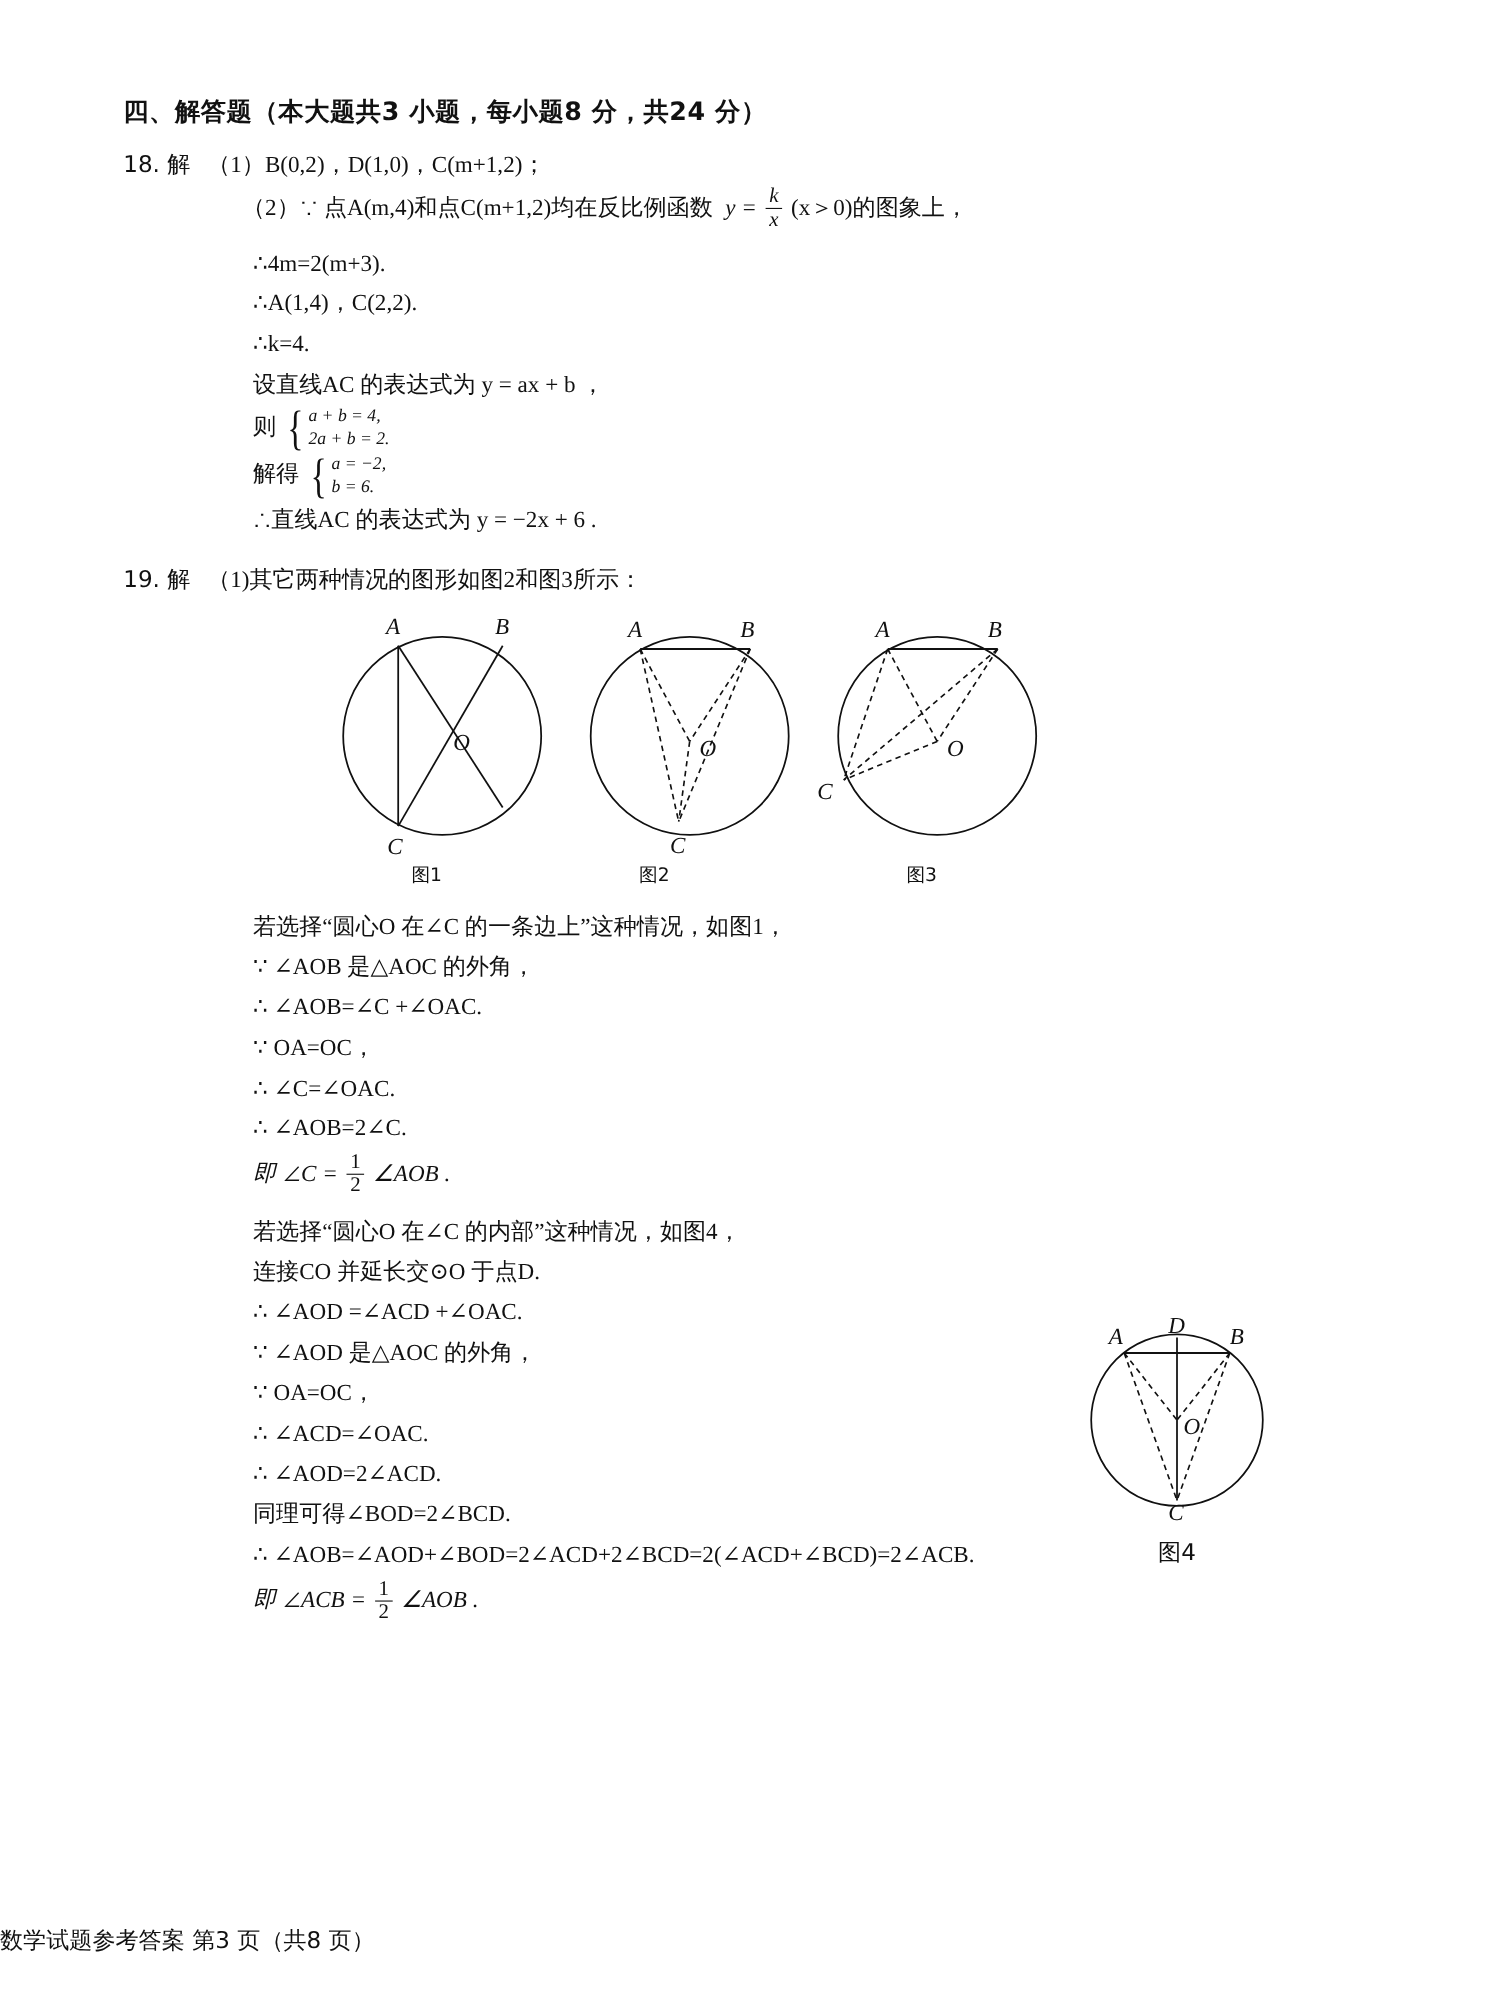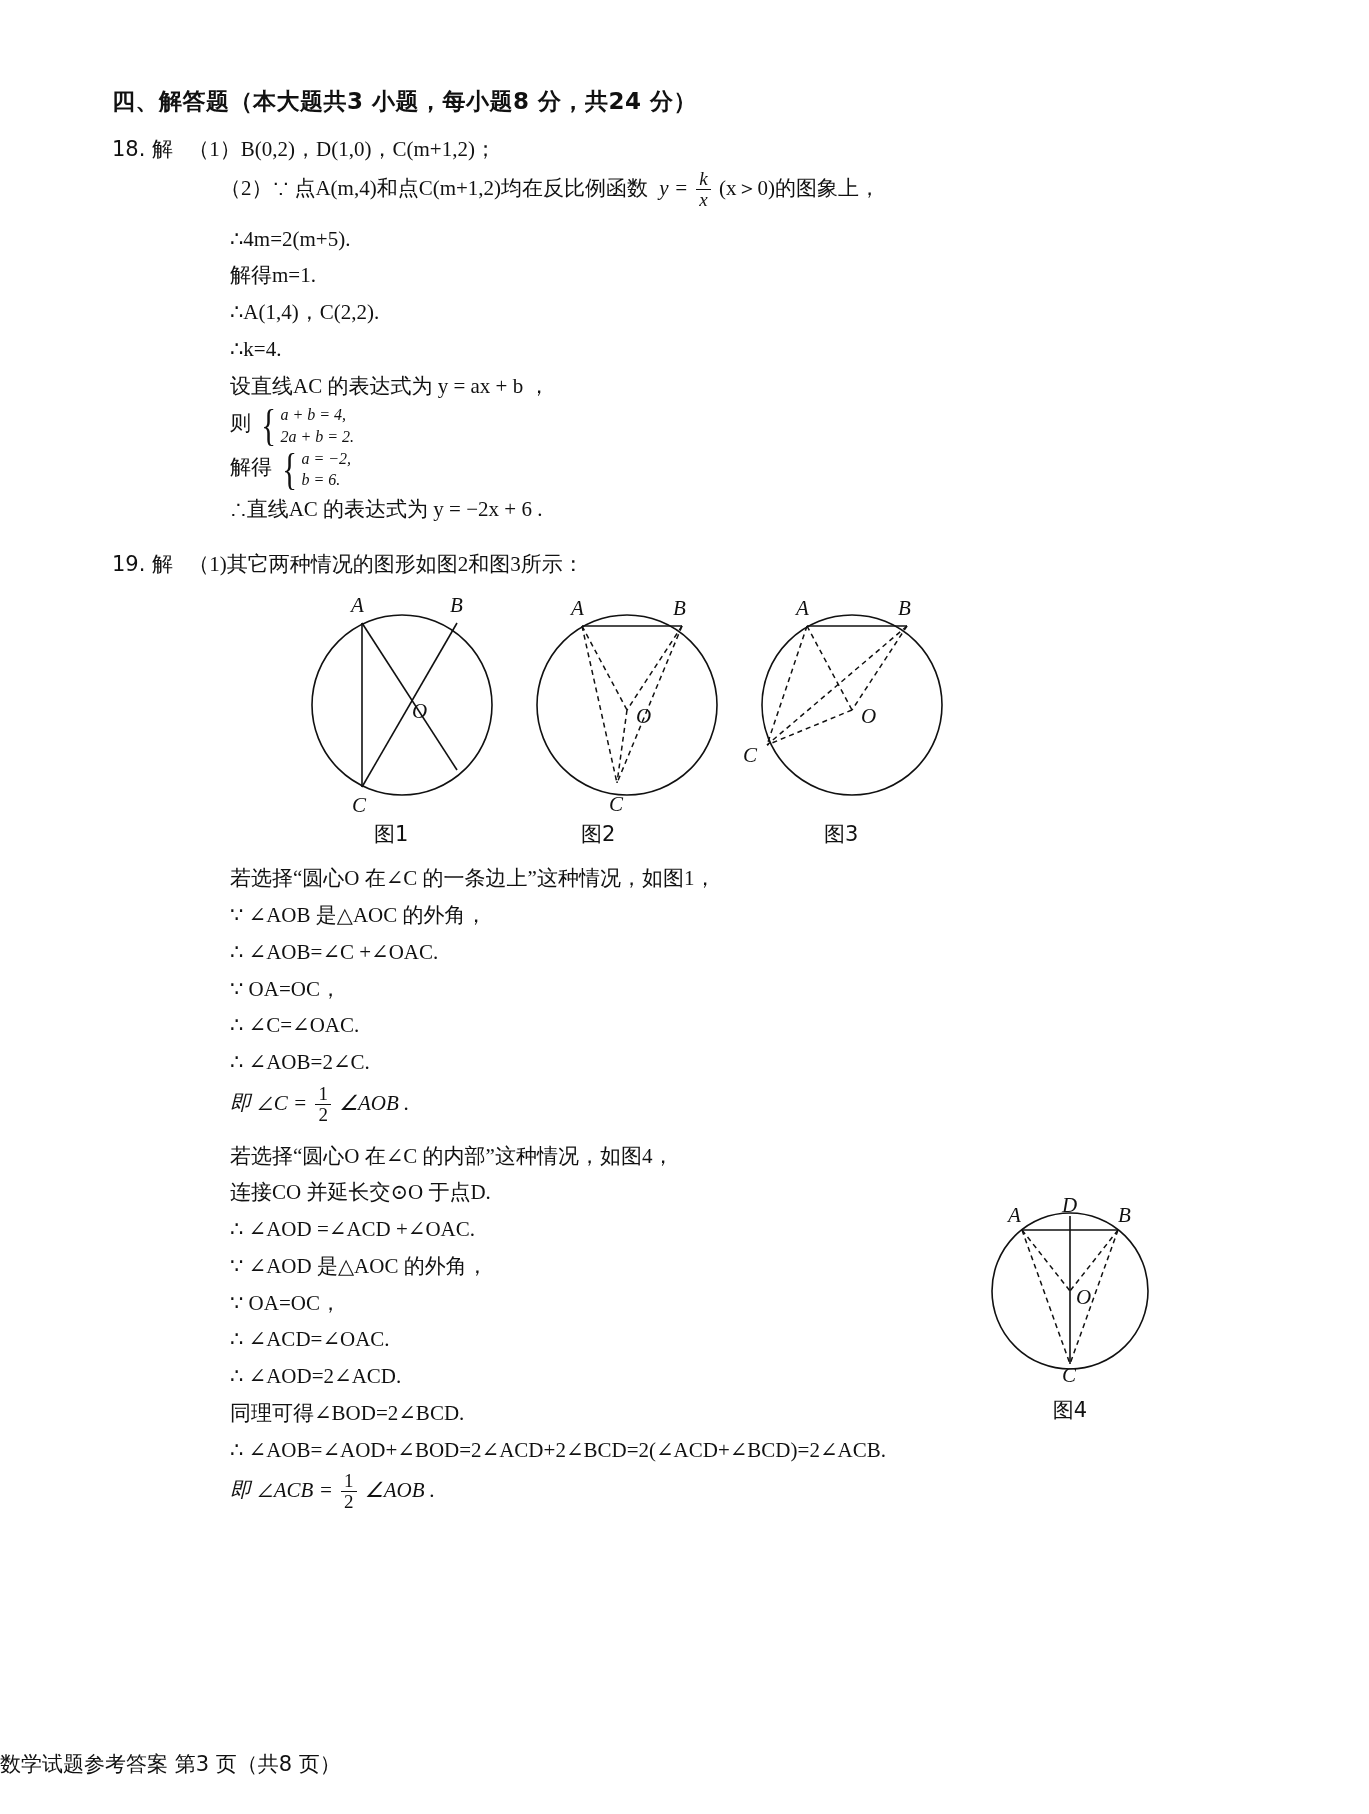--- a/index.html
+++ b/index.html
@@ -98,21 +98,21 @@
     position: relative;
     height: 230px;
     margin-top: 8px;
   }
   .figcaps {
     position: relative;
     height: 34px;
   }
   .figcap {
     position: absolute;
-    font-size: 21px;
+    font-size: 17px;
     font-family: "DejaVu Sans", sans-serif;
   }
 
   .fig4 {
     position: absolute;
     right: 92px;
     top: 1110px;
     width: 200px;
     text-align: center;
   }
@@ -167,22 +167,21 @@
       <div class="line indent2" style="margin-top:2px;">
         <span>（2）∵ 点A(m,4)和点C(m+1,2)均在反比例函数</span>
         <span class="it" style="margin-left:6px;">y =</span>
         <span class="frac">
           <span class="num it">k</span>
           <span class="den it">x</span>
         </span>
         <span>(x＞0)的图象上，</span>
       </div>
 
-      <div class="line indent3" style="margin-top:10px;">∴4m=2(m+5).</div>
-      <div class="line indent3">解得m=1.</div>
+      <div class="line indent3" style="margin-top:10px;">∴4m=2(m+3).</div>
       <div class="line indent3">∴A(1,4)，C(2,2).</div>
       <div class="line indent3">∴k=4.</div>
       <div class="line indent3">设直线AC 的表达式为 y = ax + b ，</div>
 
       <div class="line indent3">
         <span>则</span>
         <span class="sys">
           <span class="brace">{</span>
           <span class="rows">
             <span class="it" style="display:block;">a + b = 4,</span>

